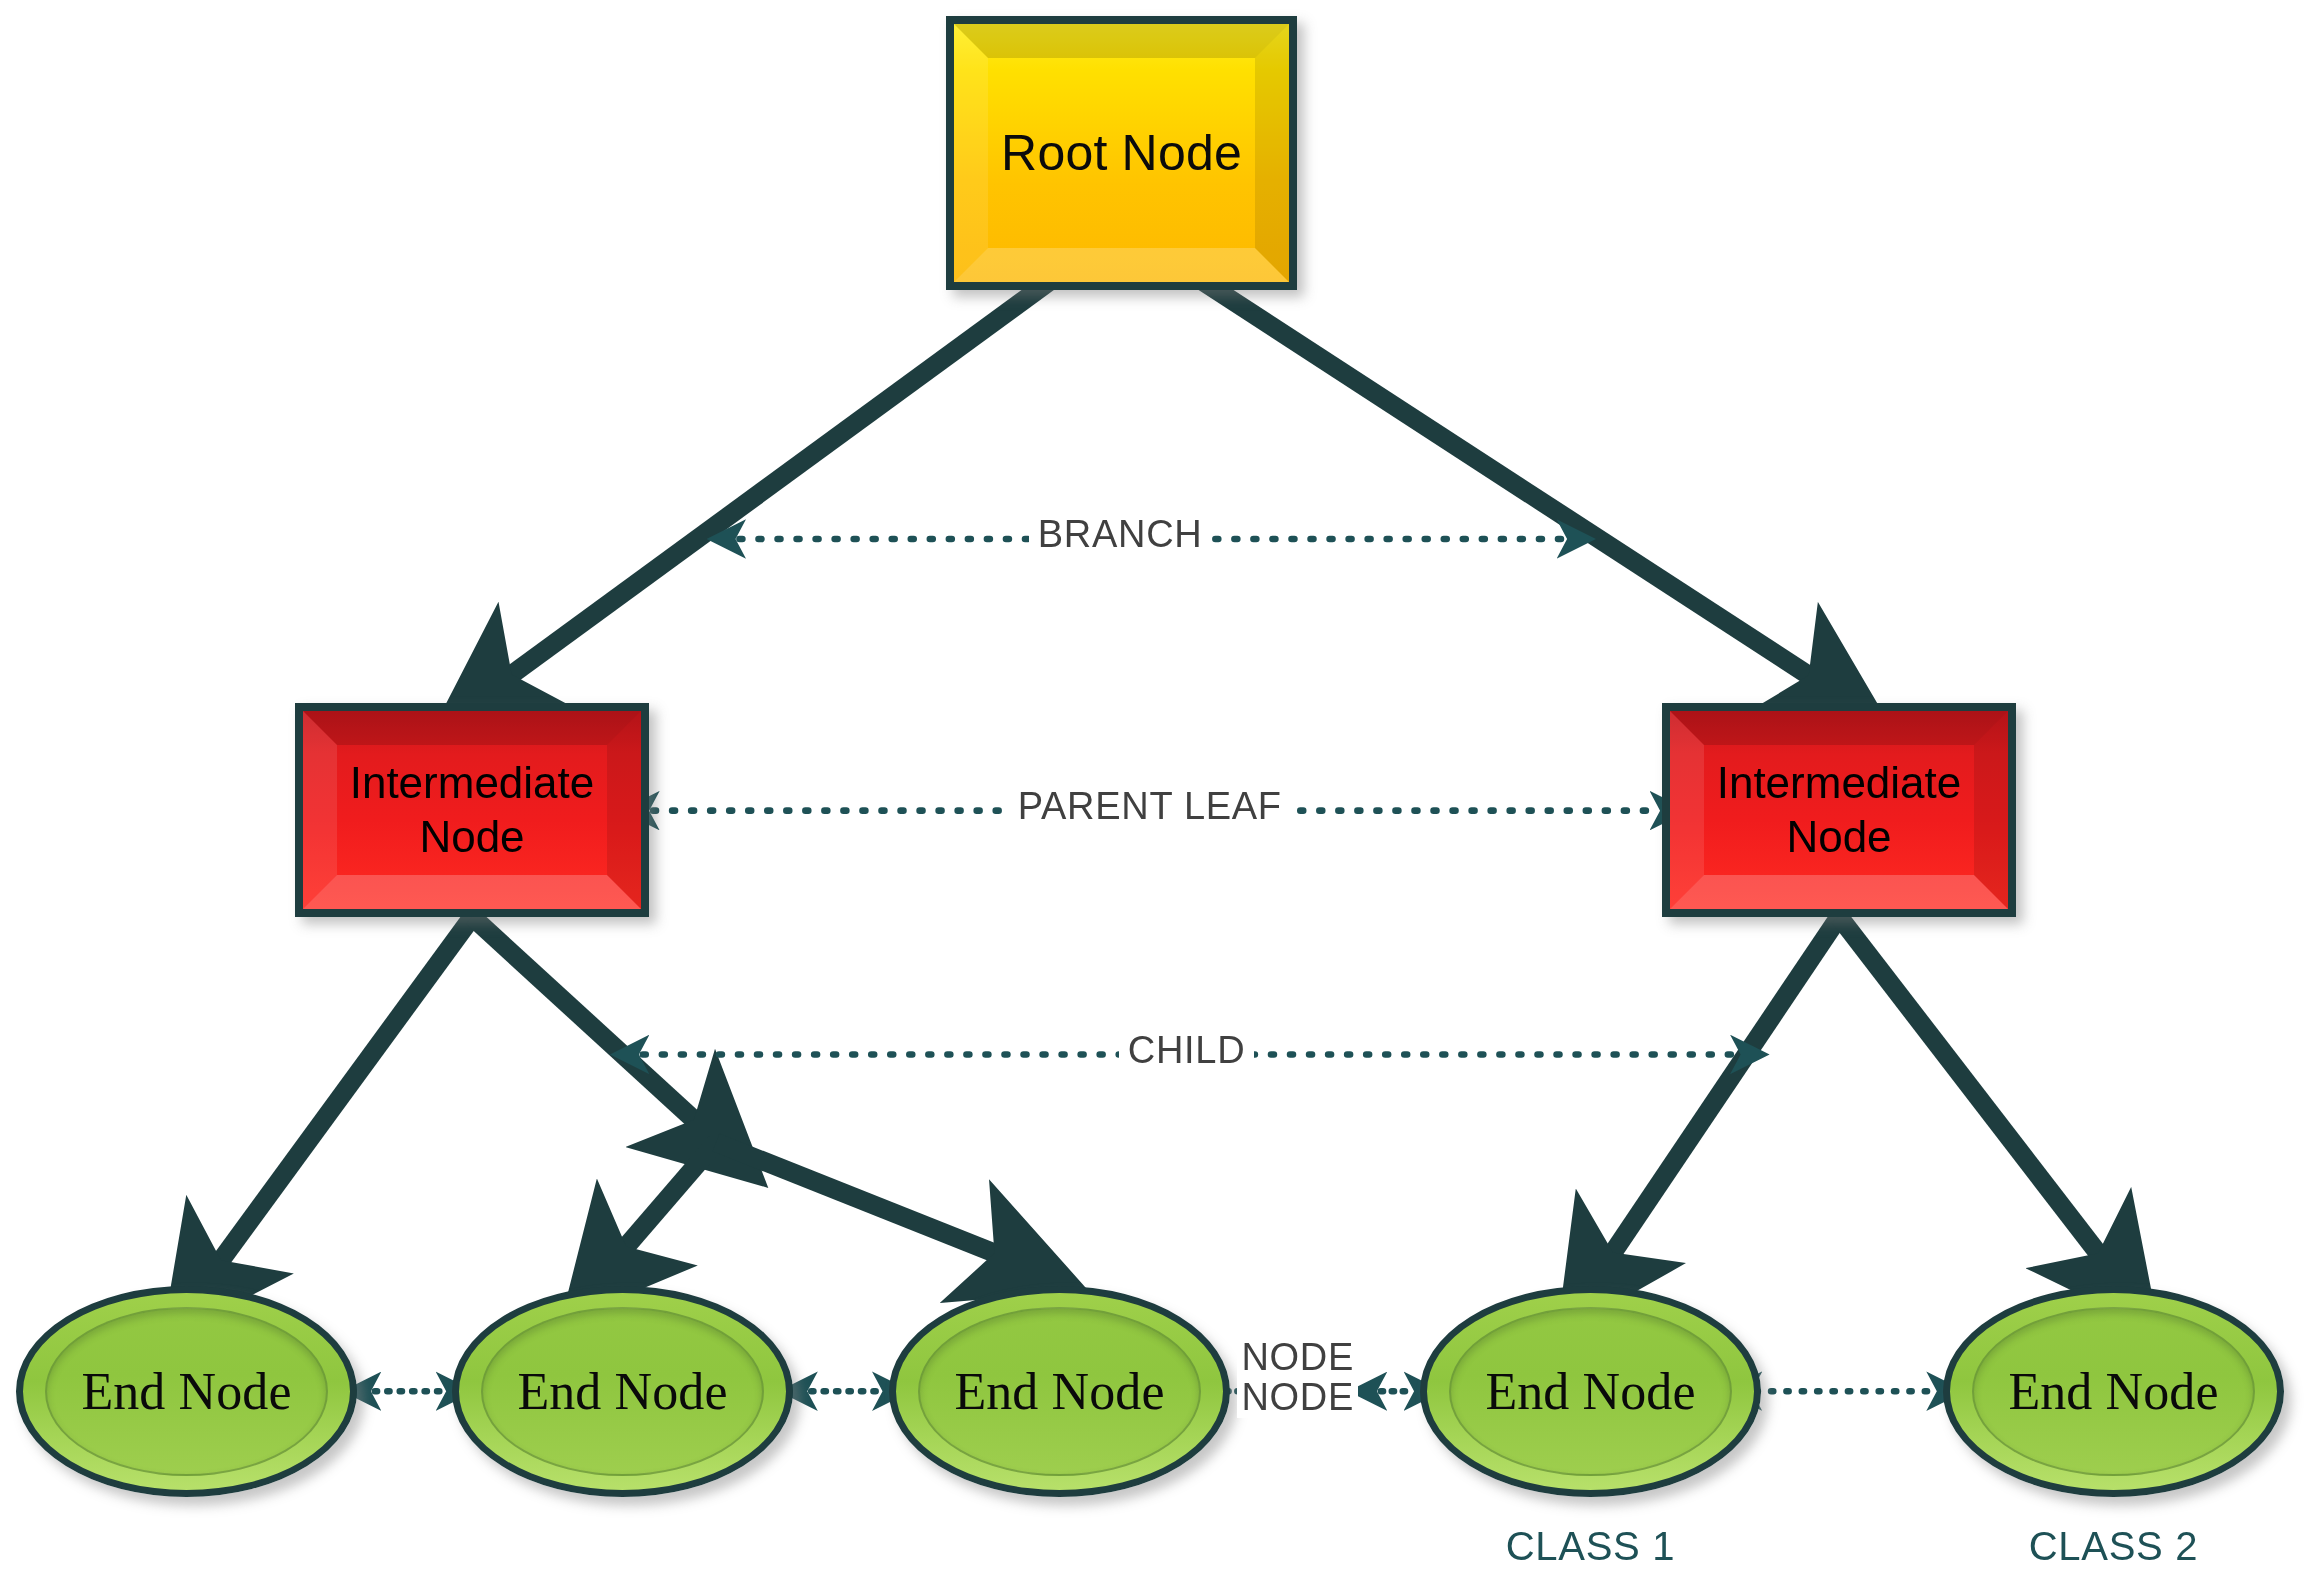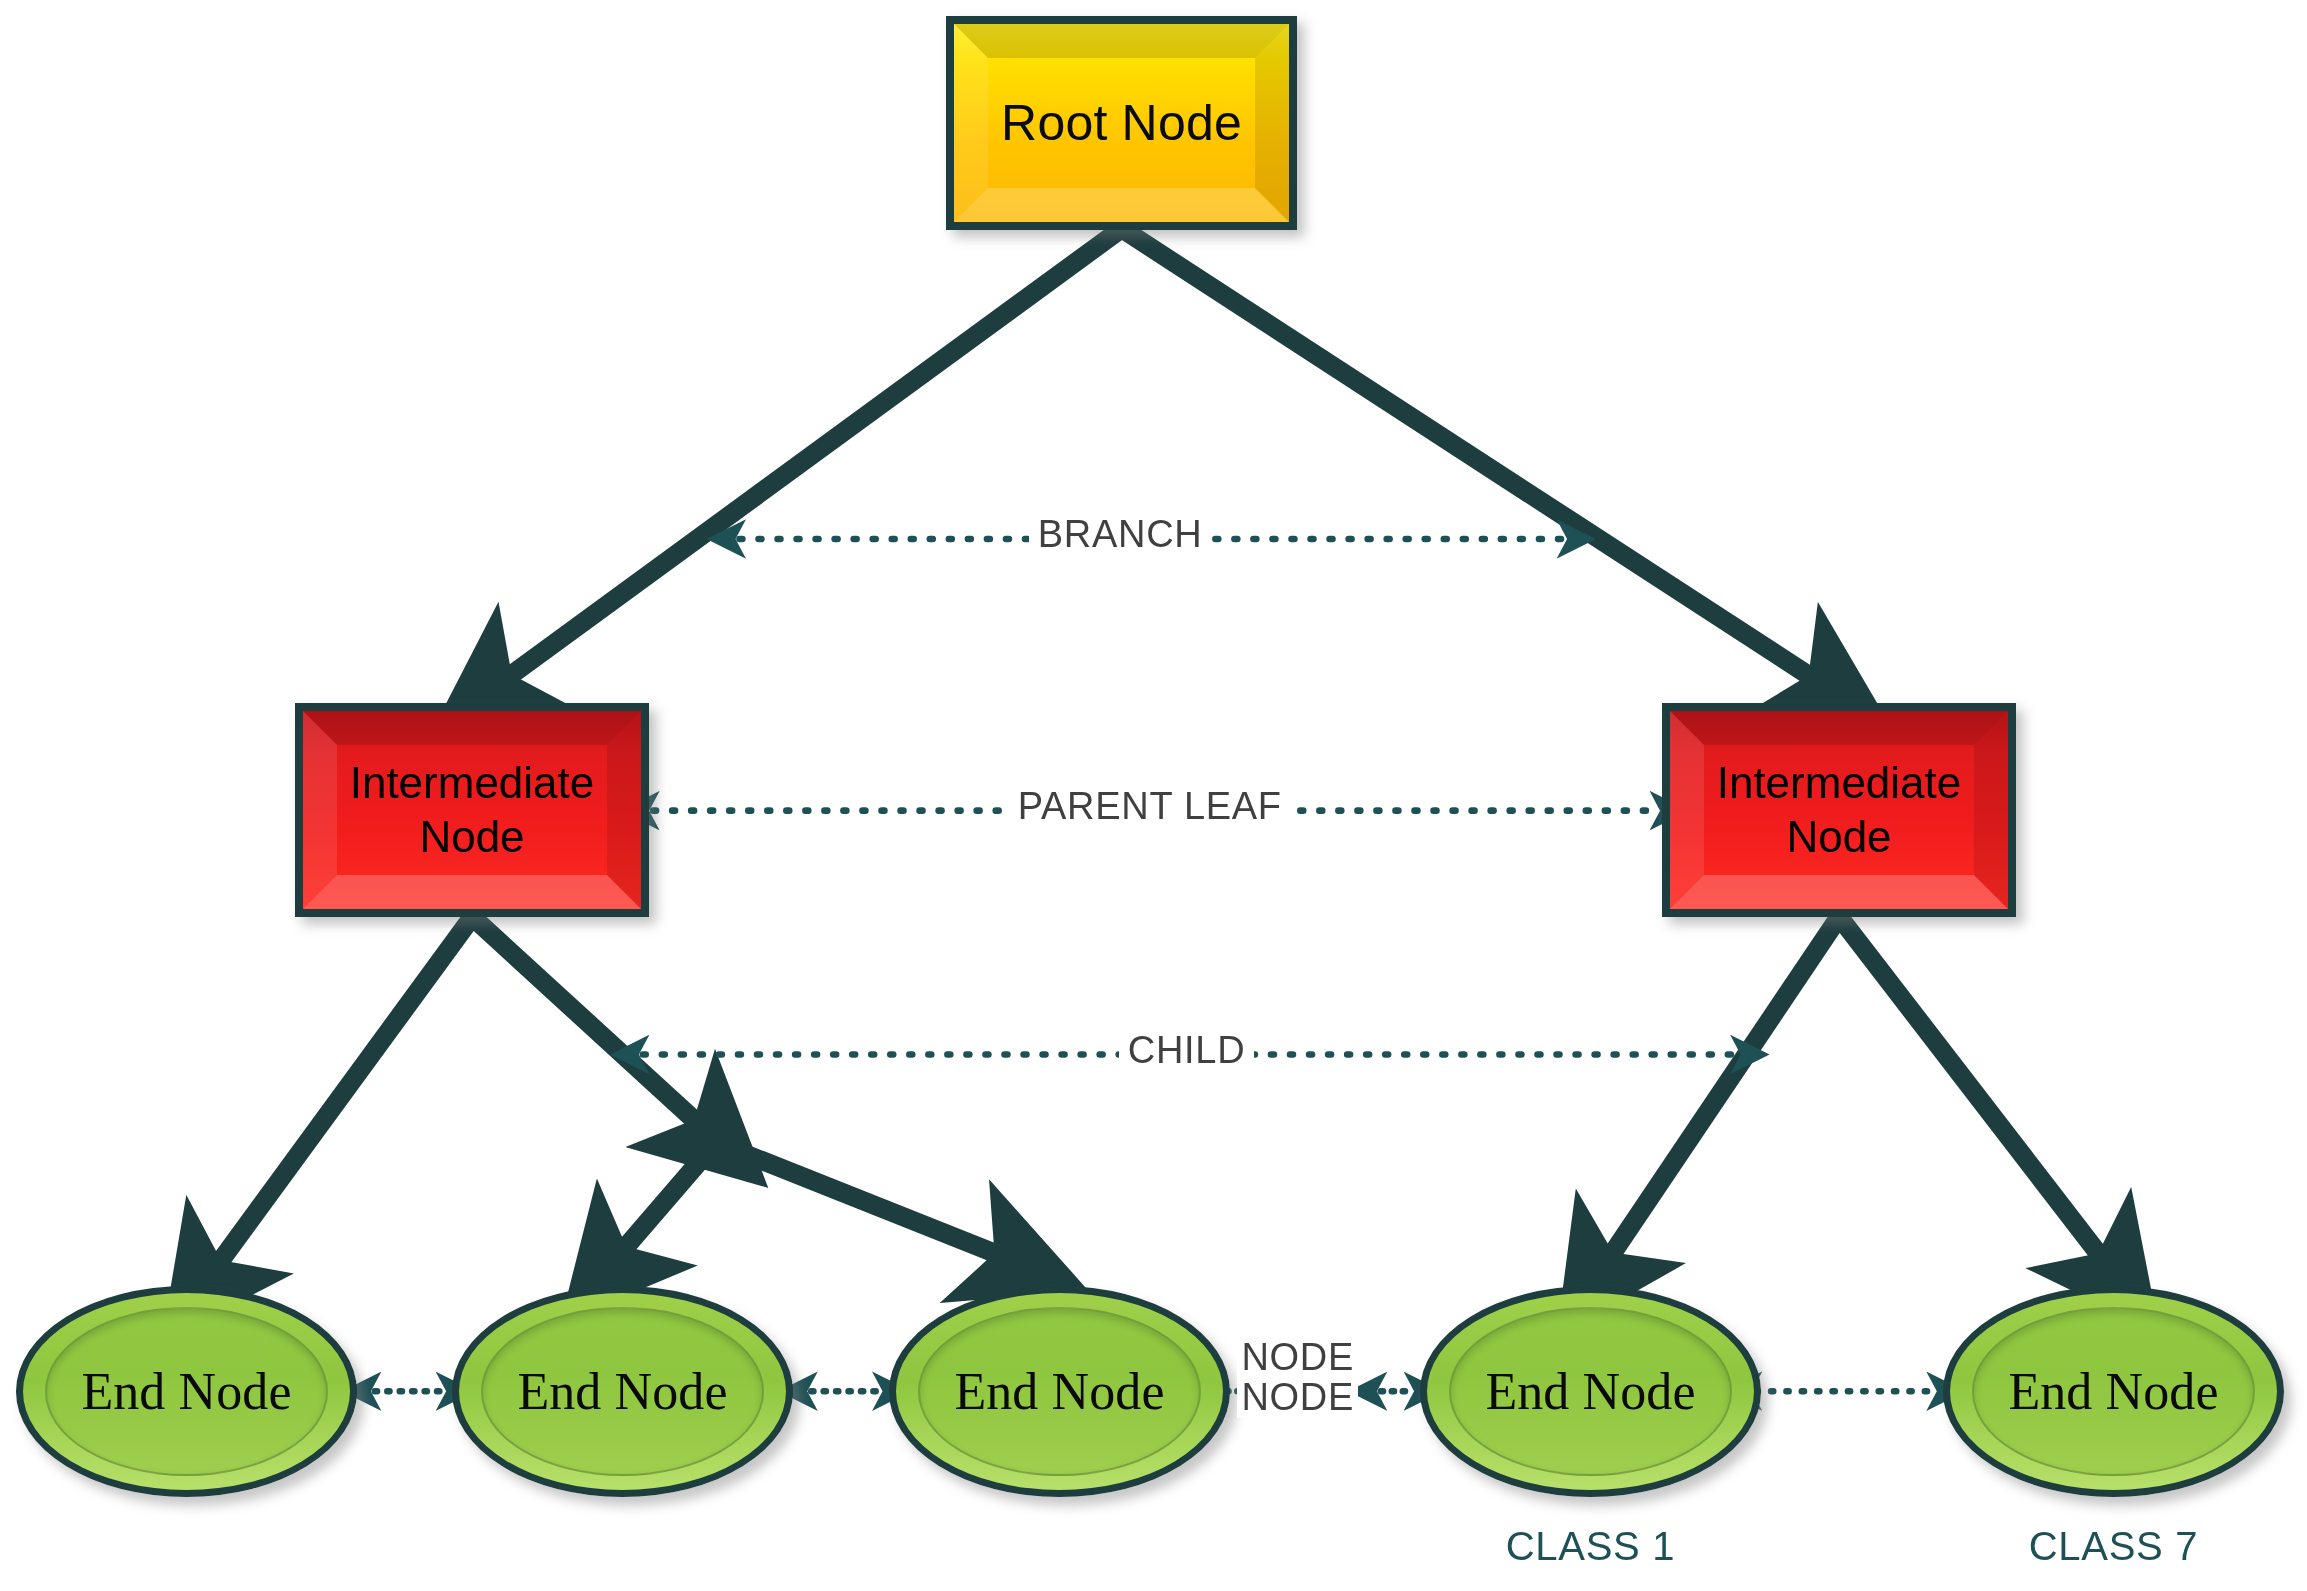--- a/index.html
+++ b/index.html
@@ -40,21 +40,21 @@
     align-items: center;
     justify-content: center;
     text-align: center;
     overflow: hidden;
   }
 
   .root-node {
     left: 946px;
     top: 16px;
     width: 351px;
-    height: 214px;
+    height: 274px;
     background: linear-gradient(180deg, #FFEE20 0%, #FFE000 18%, #FFC400 62%, #FDB800 100%);
   }
   .root-node .rect-inner { padding: 0 13px; }
   .root-label {
     font-size: 50px;
     color: #0b0b0b;
     font-weight: 400;
     line-height: 1.08;
     letter-spacing: 0.2px;
   }
@@ -318,16 +318,16 @@
 
   <div class="conn-label" style="left:1119px; top:1031px;">CHILD</div>
 
   <div class="conn-label" style="left:1237px; top:1338px; padding:0 4.4px;">
     <span>NODE</span><br>
     <span>NODE</span>
   </div>
 
   <div class="class-label" style="left:1420px; top:1524px;">CLASS 1</div>
 
-  <div class="class-label" style="left:1943px; top:1524px;">CLASS 7</div>
+  <div class="class-label" style="left:1943px; top:1524px;">CLASS 2</div>
 
 </div>
 
 
 </body></html>

